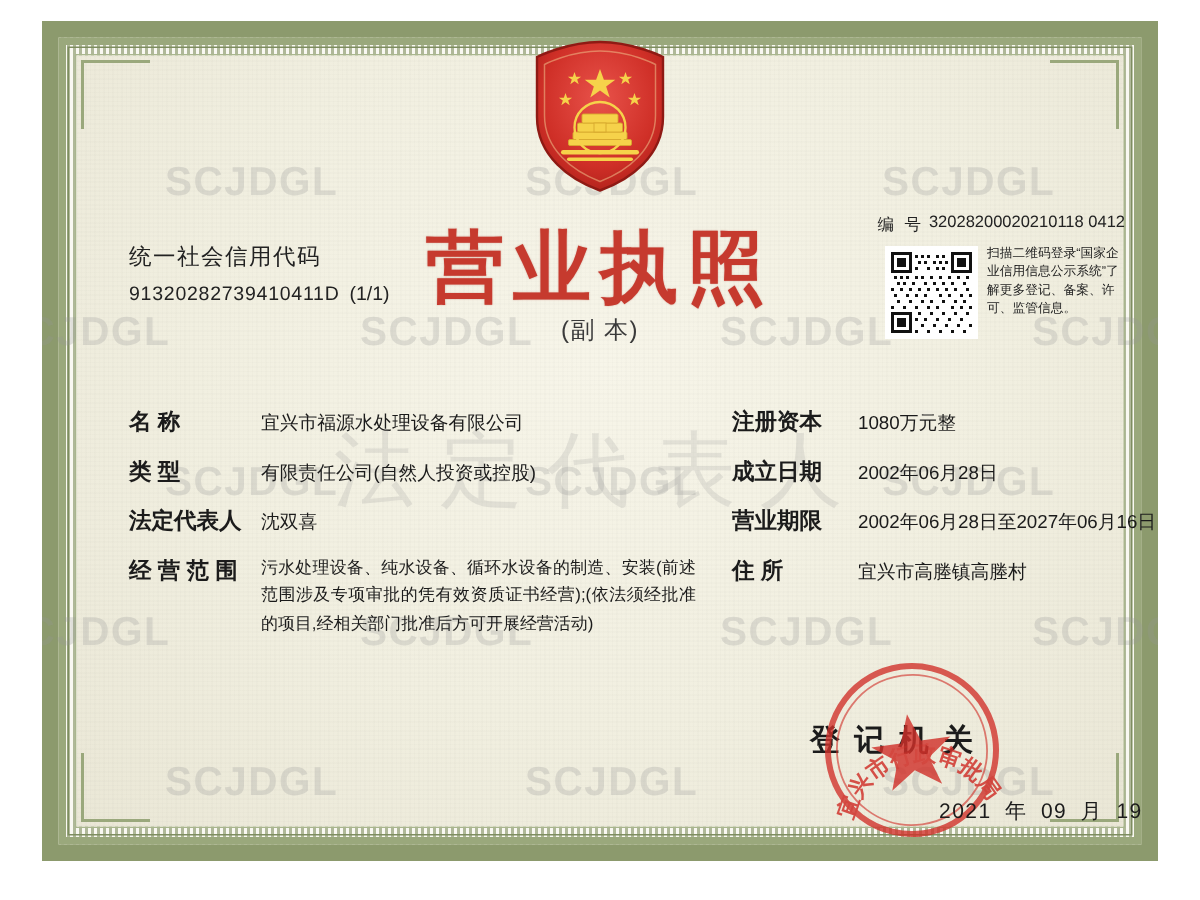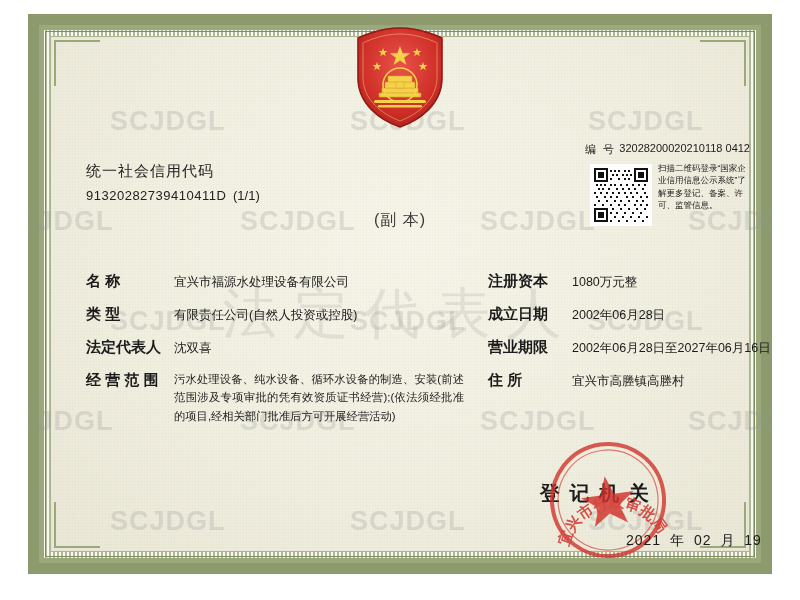--- a/index.html
+++ b/index.html
@@ -352,20 +352,21 @@
         <g fill="none" stroke="#f6d24a" stroke-width="1.6">
           <circle cx="48" cy="59" r="17"></circle>
         </g>
         <g fill="#f6d24a">
           <rect x="22" y="74" width="52" height="3" rx="1.5"></rect>
           <rect x="26" y="79" width="44" height="2.4" rx="1.2"></rect>
         </g>
       </svg>
     </div>
 
+    <div class="title-main">营业执照</div>
     <div class="title-sub">(副 本)</div>
 
     <div class="code-label">统一社会信用代码</div>
     <div class="code-value">91320282739410411D</div>
     <div class="code-seq">(1/1)</div>
 
     <div class="qr-no-label">编 号</div>
     <div class="qr-no-value">32028200020210118 0412</div>
 
     <div class="qr-box">
@@ -509,20 +510,20 @@
           <text font-size="15" font-weight="bold" fill="#d0312a" font-family="'Liberation Sans', sans-serif" opacity="0.95">
             <textPath href="#sealArc" startOffset="50%" text-anchor="middle">宜兴市行政审批局</textPath>
           </text>
         </g>
       </svg>
     </div>
 
     <div class="date-row">
       <span class="date-num">2021</span>
       <span>年</span>
-      <span class="date-num">02</span>
+      <span class="date-num">09</span>
       <span>月</span>
       <span class="date-num">19</span>
       <span>日</span>
     </div>
 
   </div>
 </div>
 
 </body></html>

